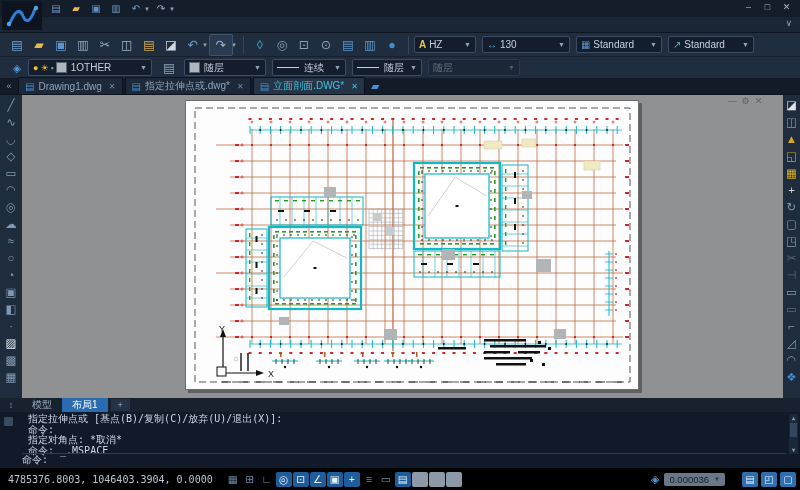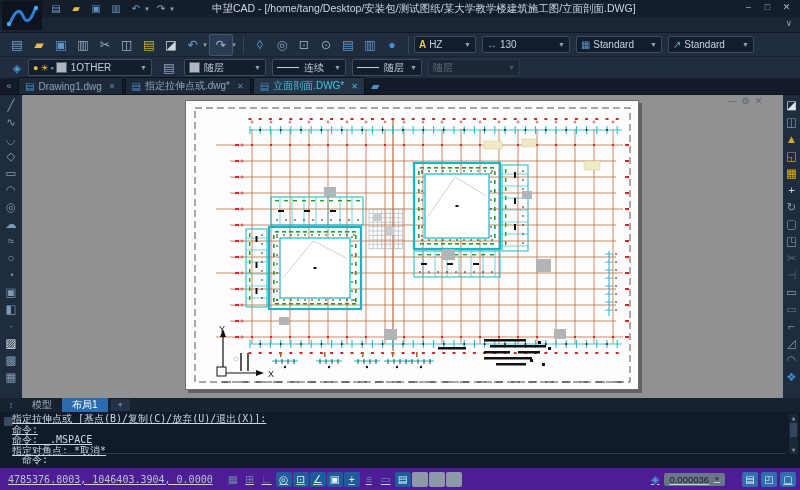--- a/index.html
+++ b/index.html
@@ -62,29 +62,29 @@
   #layoutbar{position:absolute;left:0;top:398px;width:800px;height:14px;background:#18222f;
              display:flex;align-items:center;font-size:10px;}
   .ltab{padding:0 10px;height:14px;line-height:14px;color:#9fb0c2;}
   .ltab.active{background:#2b6cb0;color:#fff;}
   #layout-add{padding:0 7px;color:#9fb0c2;background:#243248;height:12px;line-height:12px;margin-left:3px;font-size:9px;}
   #layout-nav{width:22px;text-align:center;color:#4a9ad4;font-size:9px;}
   
   #cmd{position:absolute;left:0;top:412px;width:800px;height:56px;background:#101a28;
        font-family:"DejaVu Sans Mono","DejaVu Sans",monospace;font-size:10px;color:#cdd6e2;}
   #cmd-grip{position:absolute;left:4px;top:5px;width:9px;height:9px;background:#3a4a5f;border-radius:1px;}
-  #cmd-history{position:absolute;left:12px;top:2px;right:14px;height:40px;line-height:10.5px;text-decoration:underline;}
+  #cmd-history{position:absolute;left:28px;top:2px;right:14px;height:40px;line-height:10.5px;}
   #cmd-input-row{position:absolute;left:22px;right:14px;bottom:2px;height:12px;border-top:1px solid #2c3c55;
                  line-height:12px;}
   #cmd-scroll{position:absolute;right:2px;top:2px;width:9px;height:40px;background:#1b2838;}
   #cmd-scroll .sa{position:absolute;left:0;width:9px;height:8px;text-align:center;font-size:6px;color:#7f99b4;line-height:8px;}
   #cmd-thumb{position:absolute;left:1px;top:9px;width:7px;height:14px;background:#34465e;}
   
-  #statusbar{position:absolute;left:0;top:468px;width:800px;height:22px;background:#4c1d95;
-             display:flex;align-items:center;box-sizing:border-box;padding:0 4px;text-decoration:underline;}
+  #statusbar{position:absolute;left:0;top:468px;width:800px;height:22px;background:#000000;
+             display:flex;align-items:center;box-sizing:border-box;padding:0 4px;}
   #coords{font-family:"DejaVu Sans Mono",monospace;font-size:10px;color:#b8c4d2;margin-left:4px;white-space:nowrap;}
   #status-icons{display:flex;margin-left:12px;}
   .sic{width:16px;height:15px;line-height:15px;text-align:center;font-size:10.5px;margin-right:1px;border-radius:2px;}
   .sic.on{background:#1e5d9a;color:#e8f2fa;}
   .sic.off{color:#6f8aa6;}
   .sic.dis{background:#8d99a7;color:#5a6470;}
   #status-right{margin-left:auto;display:flex;align-items:center;}
   #vplock{color:#4a9ad4;font-size:11px;margin-right:5px;}
   #scale-box{background:#6b7787;color:#141d29;font-size:9.5px;padding:1px 5px;border-radius:2px;
              display:flex;align-items:center;margin-right:14px;}
@@ -106,21 +106,20 @@
     <div class="qa" id="qa-icons">
         <span class="ic" style="color: rgb(111, 156, 198);">▤</span>
         <span class="ic" style="color: rgb(232, 184, 74);">▰</span>
         <span class="ic" style="color: rgb(93, 148, 200);">▣</span>
         <span class="ic" style="color: rgb(111, 156, 198);">▥</span>
         <span class="ic" style="color: rgb(111, 156, 198);">↶</span>
         <span class="dd">▼</span>
         <span class="ic" style="color: rgb(157, 178, 200);">↷</span>
         <span class="dd">▼</span>
       </div>
-    <div id="title-text">中望CAD - [/home/tang/Desktop/安装包/测试图纸/某大学教学楼建筑施工图/立面剖面.DWG]</div>
     <div class="winbtns">
       <span class="winbtn">–</span>
       <span class="winbtn">□</span>
       <span class="winbtn">✕</span>
     </div>
   </div>
 
   <div id="menu-collapse">∨</div>
 
   <div id="toolbar2">
@@ -1009,22 +1008,22 @@
         <span class="ltab active">布局1</span>
       </span>
     <span id="layout-add">+</span>
   </div>
 
   <div id="cmd">
     <div id="cmd-grip"></div>
     <div id="cmd-history">
         <div>指定拉伸点或 [基点(B)/复制(C)/放弃(U)/退出(X)]:</div>
         <div>命令:</div>
+        <div>指定对角点: *取消*</div>
         <div>命令: _.MSPACE</div>
-        <div>指定对角点: *取消*</div>
       </div>
     <div id="cmd-input-row">
       <span>命令:</span>
     </div>
     <div id="cmd-scroll">
       <span class="sa" style="top:0">▲</span>
       <div id="cmd-thumb"></div>
       <span class="sa" style="bottom:0">▼</span>
     </div>
   </div>

